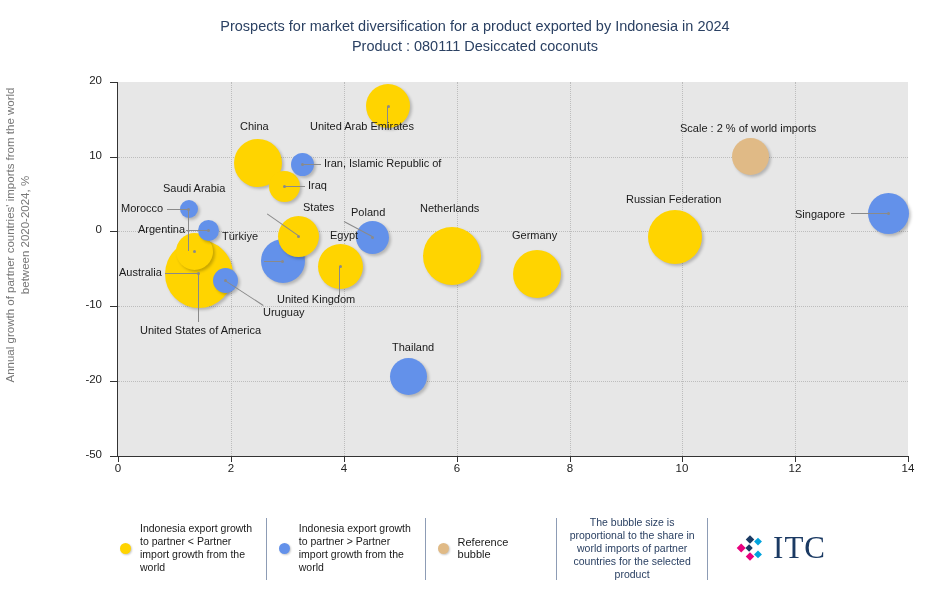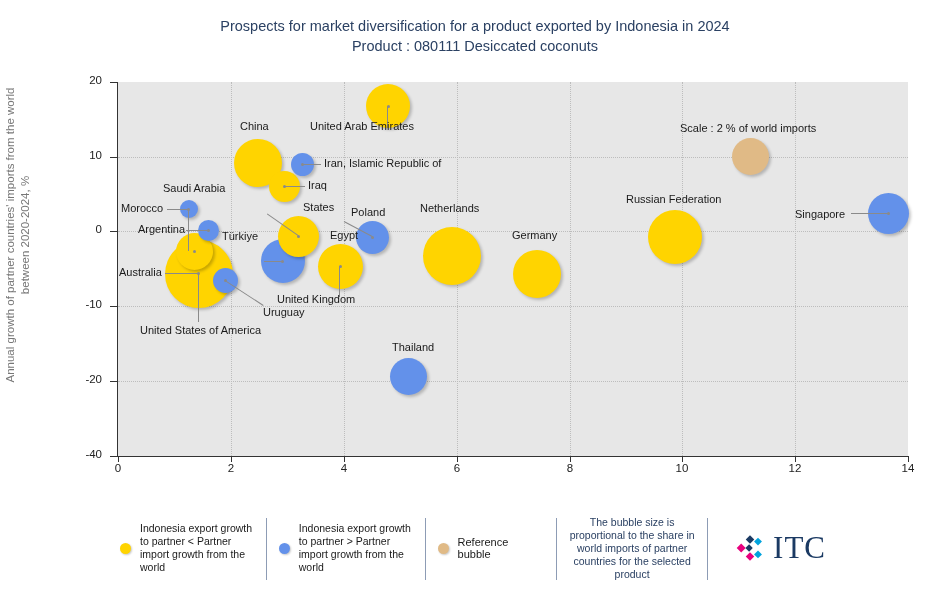--- a/index.html
+++ b/index.html
@@ -122,21 +122,21 @@
   <div class="tick-y" style="top:231px;"></div>
   <div class="tick-y" style="top:306px;"></div>
   <div class="tick-y" style="top:381px;"></div>
   <div class="tick-y" style="top:456px;"></div>
 
   <div class="ylab" style="left:62px;top:74px;">20</div>
   <div class="ylab" style="left:62px;top:149px;">10</div>
   <div class="ylab" style="left:62px;top:223px;">0</div>
   <div class="ylab" style="left:62px;top:298px;">-10</div>
   <div class="ylab" style="left:62px;top:373px;">-20</div>
-  <div class="ylab" style="left:62px;top:448px;">-40</div>
+  <div class="ylab" style="left:62px;top:448px;">-50</div>
 
   <div class="tick-x" style="left:118px;"></div>
   <div class="tick-x" style="left:231px;"></div>
   <div class="tick-x" style="left:344px;"></div>
   <div class="tick-x" style="left:457px;"></div>
   <div class="tick-x" style="left:570px;"></div>
   <div class="tick-x" style="left:682px;"></div>
   <div class="tick-x" style="left:795px;"></div>
   <div class="tick-x" style="left:908px;"></div>
 

